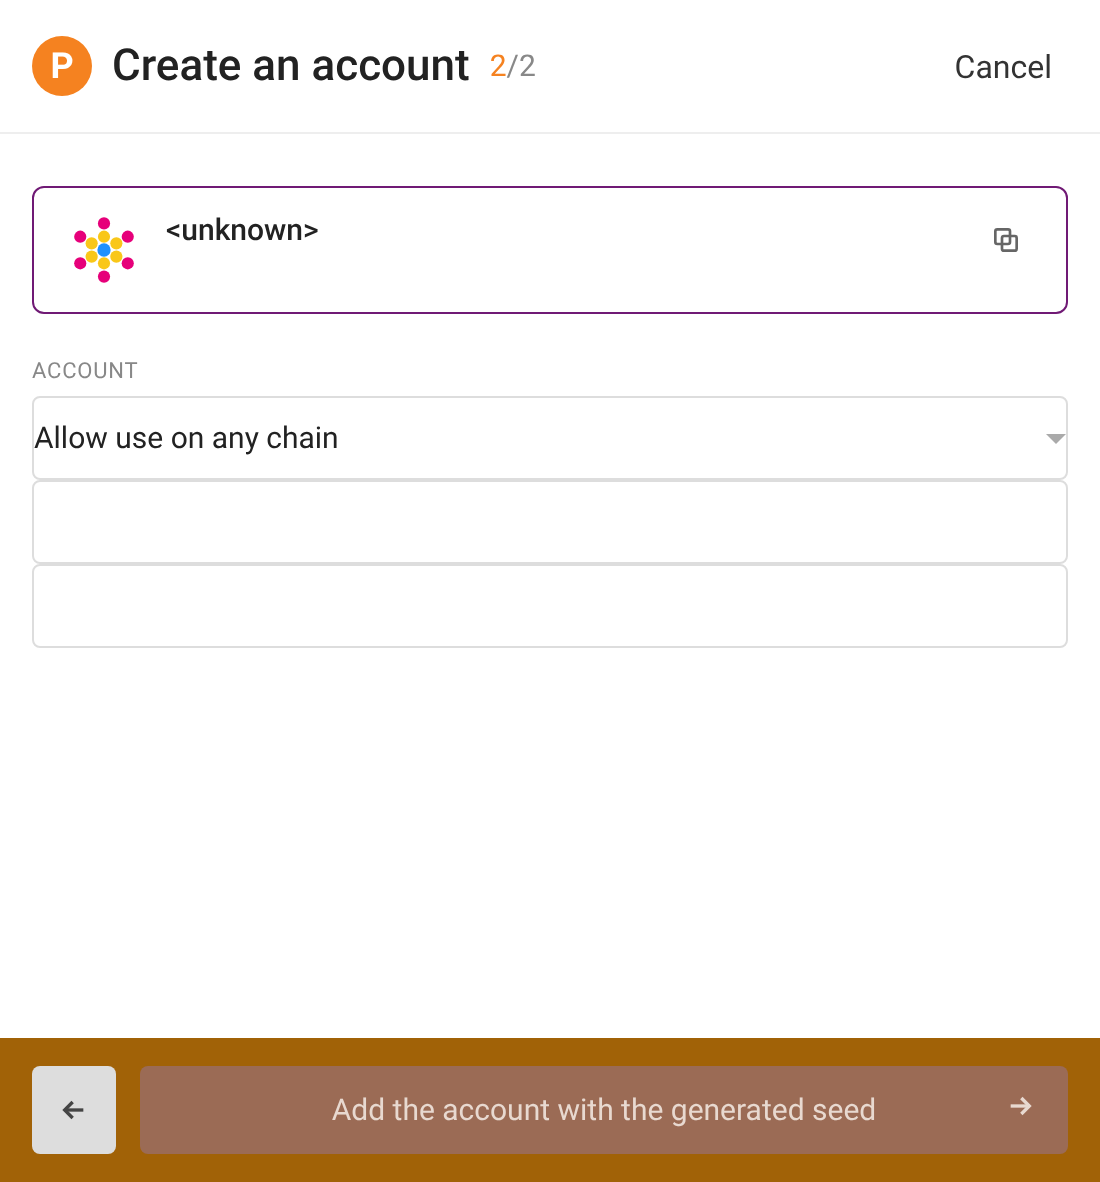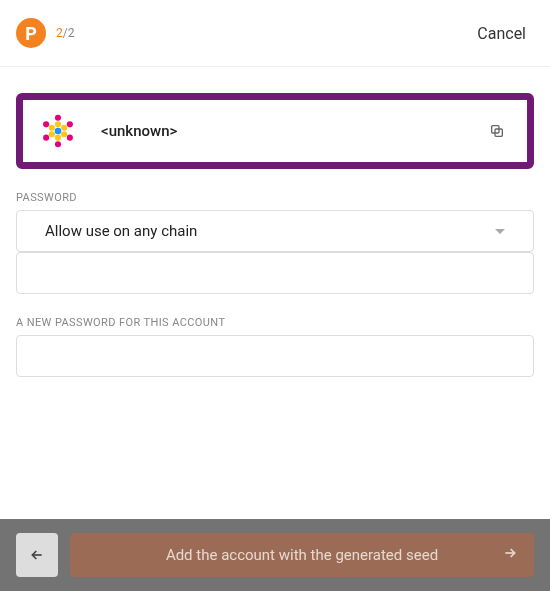--- a/index.html
+++ b/index.html
@@ -21,31 +21,31 @@
     }
     .header-left { display: flex; align-items: center; gap: 10px; }
     .p-logo {
       width: 30px; height: 30px;
       border-radius: 50%;
       background: #f58220;
       display: flex; align-items: center; justify-content: center;
       color: #fff; font-weight: 700; font-size: 18px;
     }
     .title { font-size: 22px; font-weight: 500; color: #222; }
-    .step { font-size: 12px; color: #888; }
+    .step { font-size: 15px; color: #888; }
     .step .cur { color: #f58220; }
     .cancel { font-size: 16px; color: #333; cursor: pointer; }
     .content { padding: 26px 16px; flex: 1; }
     .account-card {
-      border: 7px solid #701a75;
+      border: 1px solid #701a75;
       border-radius: 6px;
       padding: 12px 16px;
       display: flex;
-      align-items: center;
-      gap: 24px;
+      align-items: flex-start;
+      gap: 12px;
     }
     .identicon {
       width: 38px; height: 38px;
       flex-shrink: 0;
     }
     .account-text { flex: 1; min-width: 0; }
     .acc-name { font-size: 15px; font-weight: 500; color: #222; }
     .acc-addr { font-size: 13px; color: #444; margin-top: 2px; overflow: hidden; text-overflow: ellipsis; white-space: nowrap; }
     .copy-btn {
       width: 28px; height: 28px;
@@ -58,37 +58,37 @@
       color: #888;
       margin-top: 22px;
       margin-bottom: 6px;
     }
     .select-box, .input-box {
       width: 100%;
       border: 1px solid #ddd;
       border-radius: 4px;
       height: 42px;
       font-size: 15px;
-      padding: 0 28px;
+      padding: 0 0;
       background: #fff;
       display: flex;
       align-items: center;
       justify-content: space-between;
       color: #222;
     }
     .select-box { cursor: pointer; }
     .caret {
       width: 0; height: 0;
       border-left: 5px solid transparent;
       border-right: 5px solid transparent;
       border-top: 5px solid #aaa;
     }
     .input-box { outline: none; }
     .footer {
-      background: #737373;
+      background: #a16207;
       padding: 14px 16px;
       display: flex;
       gap: 12px;
     }
     .back-btn {
       width: 42px; height: 44px;
       background: #ddd;
       border-radius: 4px;
       display: flex; align-items: center; justify-content: center;
       cursor: pointer;
@@ -112,20 +112,21 @@
       right: 16px;
       color: #e8d9d0;
     }
   </style>
 </head>
 <body>
 
 <div class="header">
   <div class="header-left">
     <div class="p-logo">P</div>
+    <span class="title">Create an account</span>
     <span class="step"><span class="cur">2</span><span>/2</span></span>
   </div>
   <span class="cancel">Cancel</span>
 </div>
 
 <div class="content">
   <div class="account-card">
     <svg class="identicon" viewBox="0 0 40 40">
       <circle cx="20" cy="20" r="19" fill="#fff"></circle>
       <circle cx="20" cy="6" r="3.2" fill="#e6007a"></circle>
@@ -146,29 +147,28 @@
       <div class="acc-name">&lt;unknown&gt;</div>
     </div>
     <div class="copy-btn">
       <svg width="16" height="16" viewBox="0 0 24 24" fill="none" stroke="currentColor" stroke-width="2">
         <rect x="9" y="9" width="11" height="11" rx="1.5"></rect>
         <rect x="4" y="4" width="11" height="11" rx="1.5"></rect>
       </svg>
     </div>
   </div>
 
-  <div class="field-label">PASSWORD</div>
+  <div class="field-label">ACCOUNT</div>
   <div class="select-box">
     <span>Allow use on any chain</span>
     <span class="caret"></span>
   </div>
 
   <input class="input-box" type="text" value="" style="">
 
-  <div class="field-label">A NEW PASSWORD FOR THIS ACCOUNT</div>
   <input class="input-box" type="password" value="" style="">
 </div>
 
 <div class="footer">
   <div class="back-btn">
     <svg width="16" height="16" viewBox="0 0 24 24" fill="none" stroke="currentColor" stroke-width="2.5">
       <path d="M19 12H5"></path>
         <path d="M11 18l-6-6 6-6"></path>
     </svg>
   </div>

